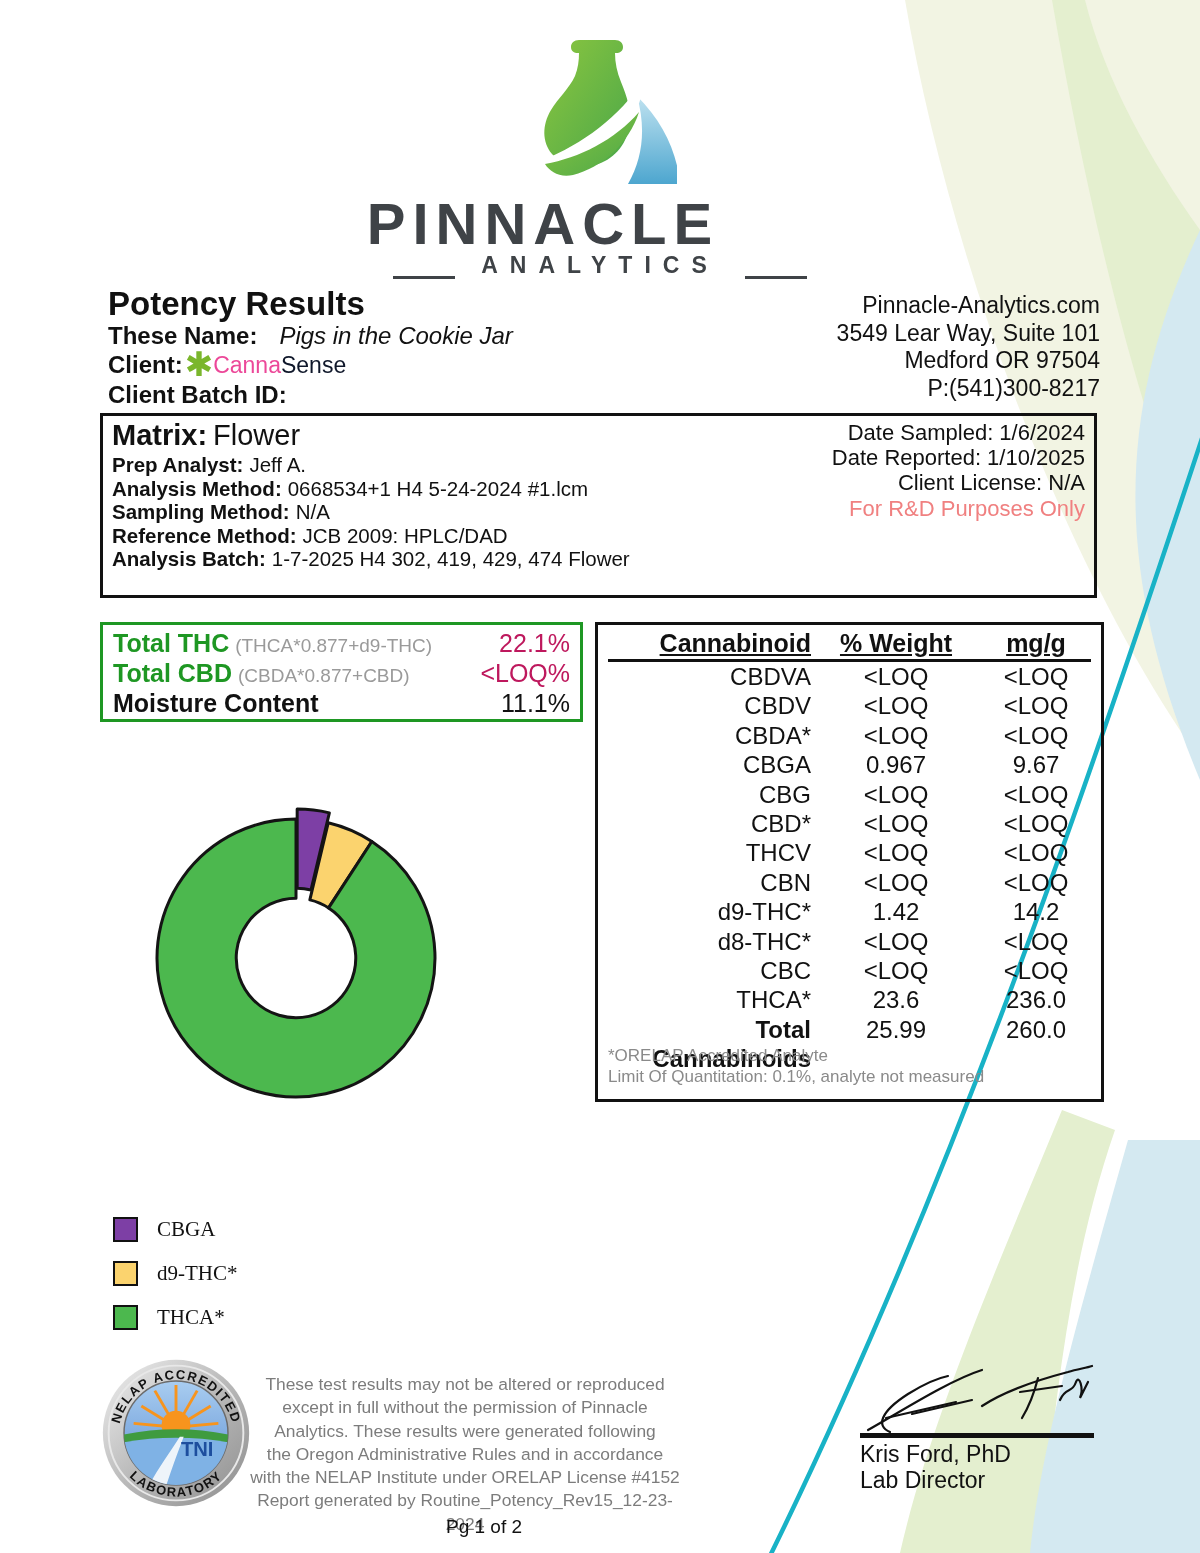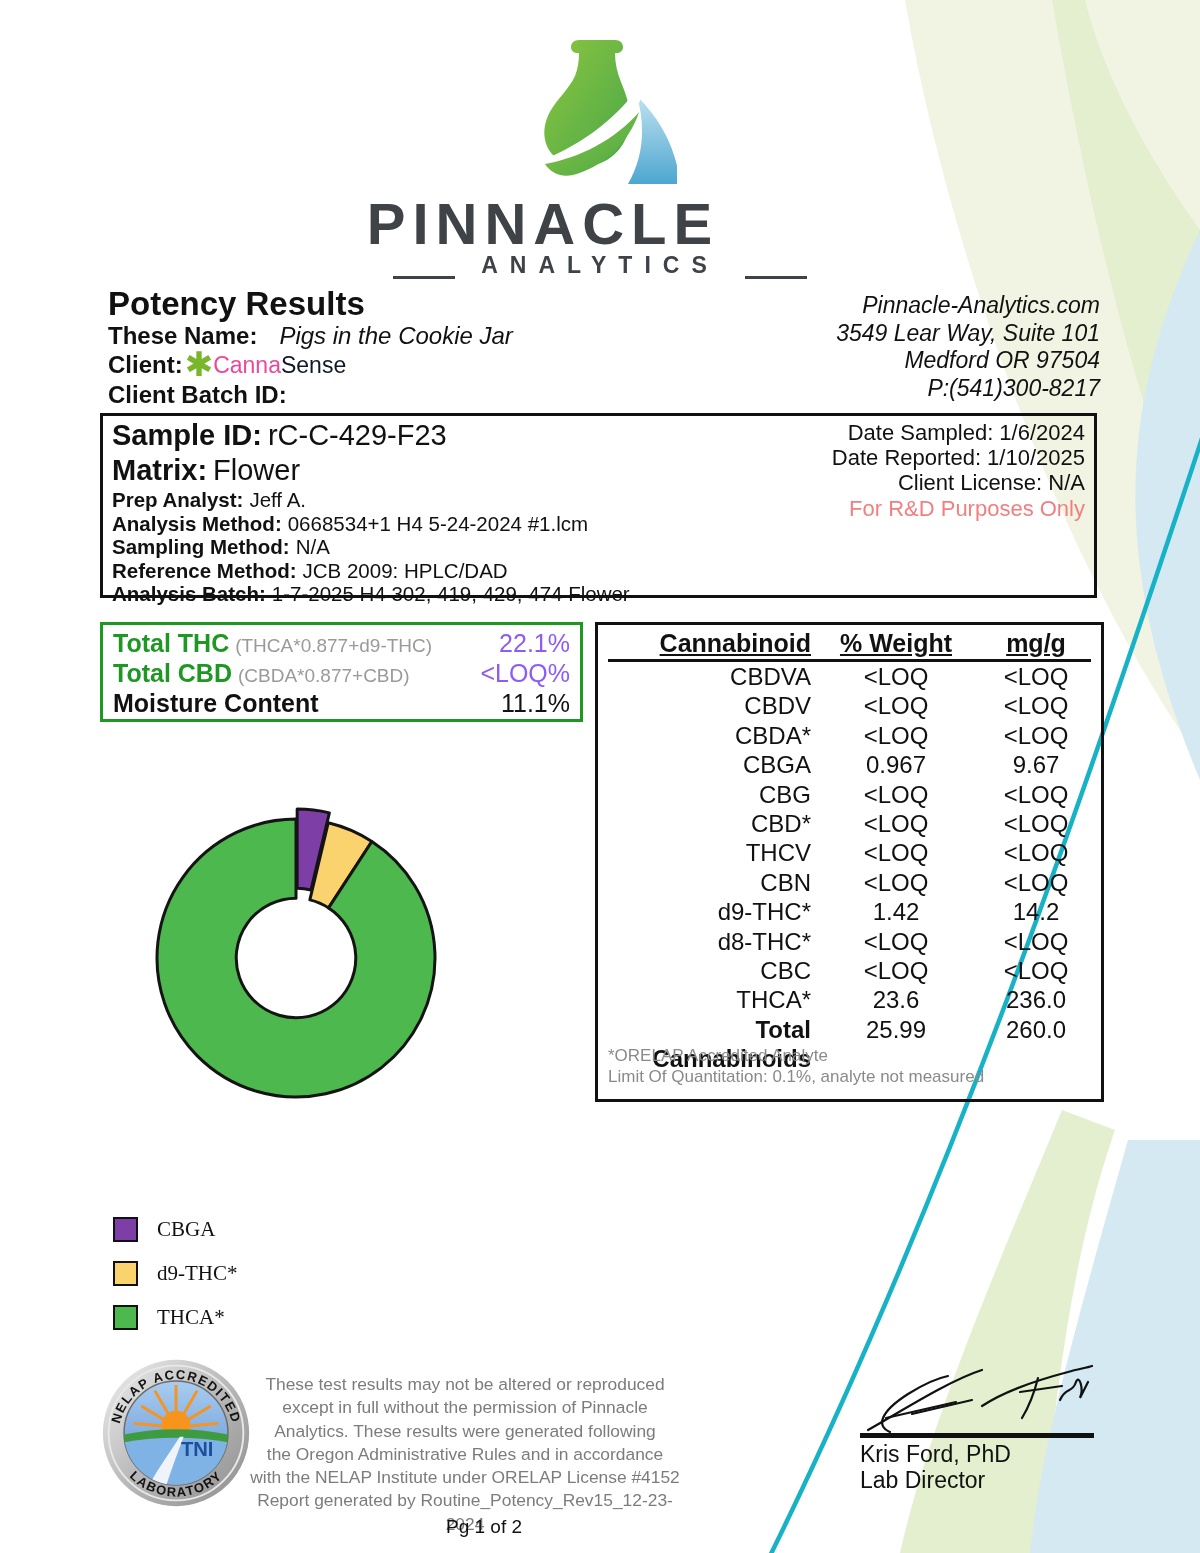--- a/index.html
+++ b/index.html
@@ -17,40 +17,40 @@
   
   .head-left{position:absolute;left:108px;top:287px;}
   .page-title{font-size:33px;font-weight:800;line-height:34px;}
   .hl-row{font-size:24px;line-height:29px;display:flex;align-items:baseline;}
   .b{font-weight:700;}
   .italic{font-style:italic;margin-left:22px;}
   .cs-logo{display:inline-flex;align-items:baseline;margin-left:2px;}
   .cs-leaf{color:#7ab62c;font-size:34px;line-height:20px;position:relative;top:3px;}
   .cs-canna{color:#ec4899;font-size:23px;}
   .cs-sense{color:#0f172a;font-size:23px;}
-  .head-right{position:absolute;right:100px;top:292px;text-align:right;font-size:23px;line-height:27.5px;font-style:italic;}
+  .head-right{position:absolute;right:100px;top:292px;text-align:right;font-size:23px;line-height:27.5px;}
   
   .sample-box{position:absolute;left:100px;top:413px;width:991px;height:179px;border:3px solid #111;}
   .sb-left{position:absolute;left:9px;top:2px;}
   .s-row-lg{font-size:29px;line-height:35px;display:flex;align-items:baseline;}
   .s-row-lg .val{margin-left:6px;font-weight:400;}
   .s-row-sm{font-size:20.5px;line-height:23.5px;display:flex;align-items:baseline;}
   .s-row-sm .val{margin-left:6px;}
   .sb-right{position:absolute;right:9px;top:4px;text-align:right;}
   .m-row{font-size:22px;line-height:25px;}
   .rd{font-size:22px;line-height:27px;color:#f08080;}
   
   .totals-box{position:absolute;left:100px;top:622px;width:457px;height:90px;border:3px solid #1e9723;
               padding:4px 10px 0 10px;}
   .tot-row{display:flex;align-items:baseline;height:30px;}
   .tot-label{font-size:25px;font-weight:700;}
   .tot-label.green{color:#1e9723;}
   .tot-formula{font-size:19px;color:#9a9a9a;margin-left:6px;}
   .tot-val{margin-left:auto;font-size:25px;font-weight:400;}
-  .tot-val.green{color:#8b5cf6;}
+  .tot-val.green{color:#be185d;}
   
   .table-box{position:absolute;left:595px;top:622px;width:483px;height:471px;border:3px solid #111;
              padding:3px 10px 0 10px;}
   .t-head{display:flex;border-bottom:3px solid #111;padding-bottom:1px;}
   .t-head span{font-size:25px;font-weight:700;text-decoration:underline;line-height:30px;}
   .col-name{flex:1;text-align:right;}
   .col-weight{width:170px;text-align:center;}
   .col-mgg{width:110px;text-align:center;}
   .t-row{display:flex;align-items:baseline;height:29.4px;}
   .t-row span{font-size:24px;line-height:29.4px;}
@@ -131,24 +131,20 @@
 
   <div class="head-right" id="contact">
       <div>Pinnacle-Analytics.com</div>
       <div>3549 Lear Way, Suite 101</div>
       <div>Medford OR 97504</div>
       <div>P:(541)300-8217</div>
     </div>
 
   <div class="sample-box">
     <div class="sb-left" id="sample-rows">
-        <div class="s-row-lg">
-          <span class="b">Sample ID:</span>
-          <span class="val">rC-C-429-F23</span>
-        </div>
         <div class="s-row-lg">
           <span class="b">Matrix:</span>
           <span class="val">Flower</span>
         </div>
         <div class="s-row-sm">
           <span class="b">Prep Analyst:</span>
           <span class="val">Jeff A.</span>
         </div>
         <div class="s-row-sm">
           <span class="b">Analysis Method:</span>

